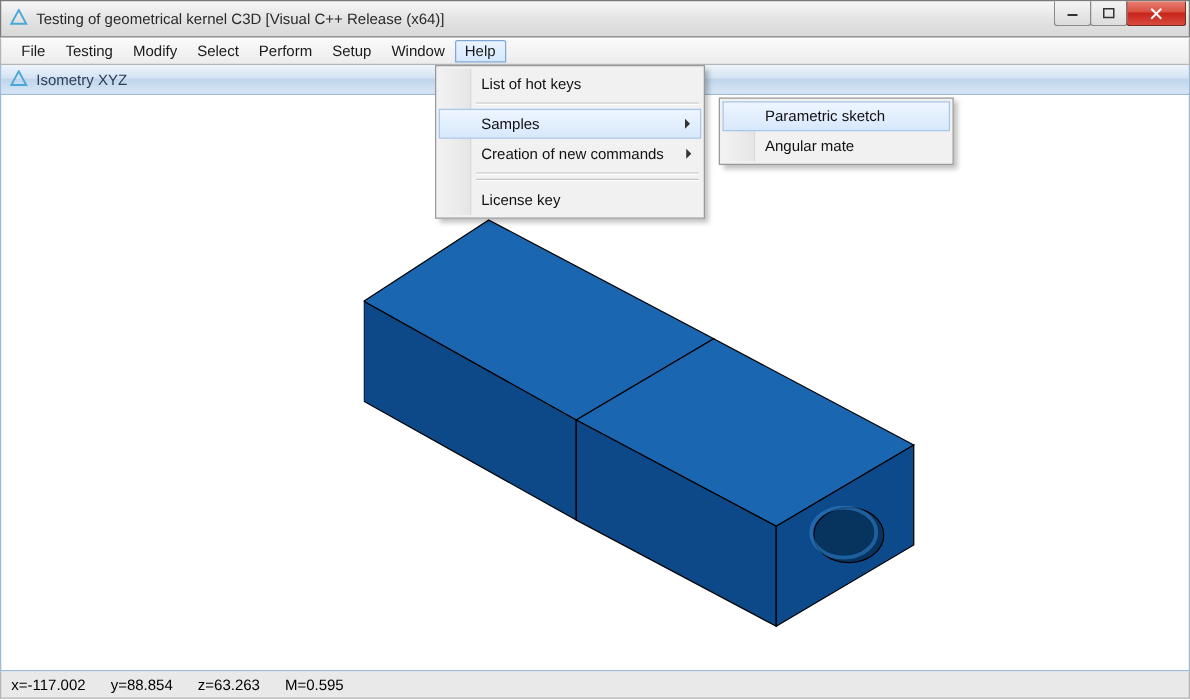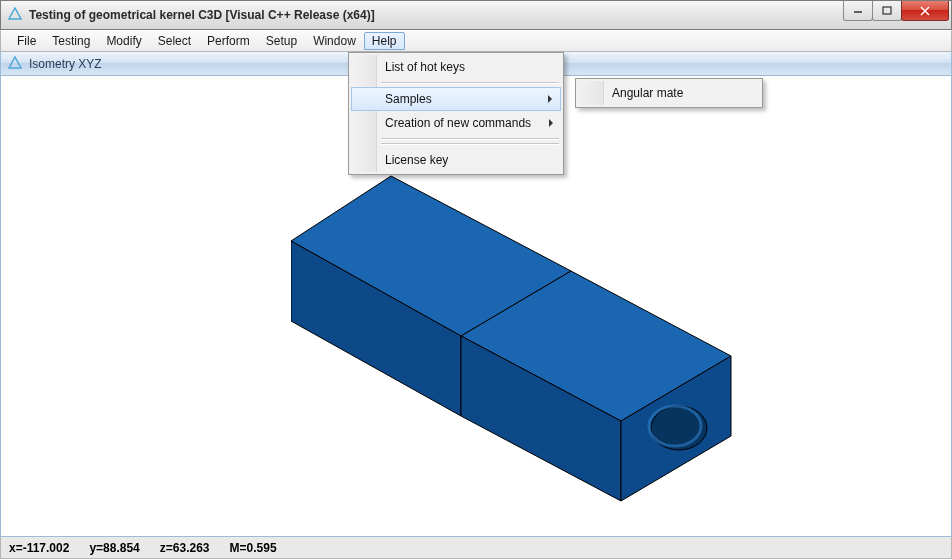--- a/index.html
+++ b/index.html
@@ -8,21 +8,21 @@
   
   .titlebar {
     height: 30px;
     background: linear-gradient(to bottom, #f7f7f7 0%, #e4e4e4 50%, #d8d8d8 100%);
     border: 1px solid #7a7a7a;
     display: flex; align-items: center;
     padding: 0 4px 0 6px;
     position: relative;
   }
   .titlebar .app-icon { width: 16px; height: 16px; margin-right: 6px; display:flex;align-items:center;justify-content:center;}
-  .titlebar .title { font-size: 12px; color: #2a2a2a; flex: 1; font-weight: bold; }
+  .titlebar .title { font-size: 12px; color: #2a2a2a; flex: 1; }
   .win-controls { display: flex; height: 20px; position:absolute; right:2px; top:0;}
   .win-btn {
     width: 30px; height: 20px;
     border: 1px solid #8a8a8a; border-top:none;
     margin-left: -1px;
     display: flex; align-items: center; justify-content: center;
     background: linear-gradient(to bottom,#f4f4f4,#dcdcdc);
     font-size: 10px; color:#333;
     border-radius:0 0 3px 3px;
   }
@@ -74,21 +74,21 @@
     overflow: hidden;
   }
 
   
   .statusbar {
     height: 22px;
     background: #e9e9e9;
     border: 1px solid #b5b5b5; border-top:none;
     display: flex; align-items: center;
     padding: 0 8px;
-    font-size: 12px; font-weight: bold;
+    font-size: 12px; font-weight: normal;
     color: #000;
   }
   .statusbar span { margin-right: 20px; white-space:pre;}
 
   
   .dropdown {
     position: absolute;
     background: #f1f1f1;
     border: 1px solid #9a9a9a;
     box-shadow: 3px 3px 4px rgba(0,0,0,0.25);
@@ -221,16 +221,19 @@
   </div>
   <div class="dd-sep"></div>
   <div class="dd-sep"></div>
   <div class="dd-item">
     <span>License key</span>
   </div>
 </div>
 
 <div class="dropdown" style="left:575px; top:78px; width:188px;">
   <div class="strip"></div>
+  <div class="dd-item hover">
+    <span>Parametric sketch</span>
+  </div>
   <div class="dd-item">
     <span>Angular mate</span>
   </div>
 </div>
 
 </body></html>

